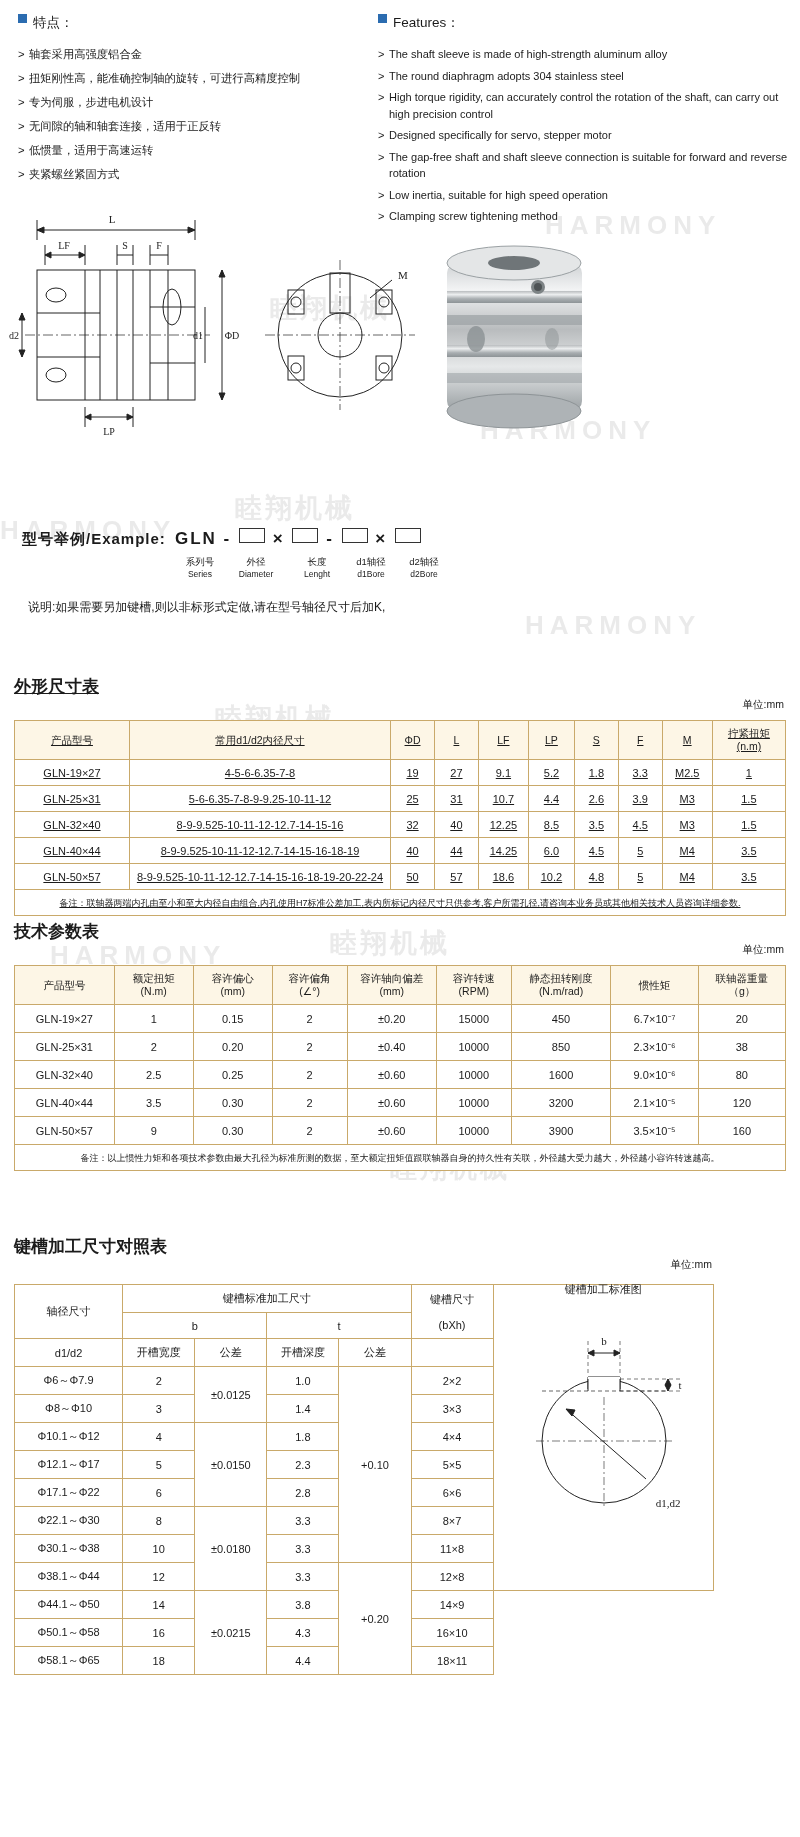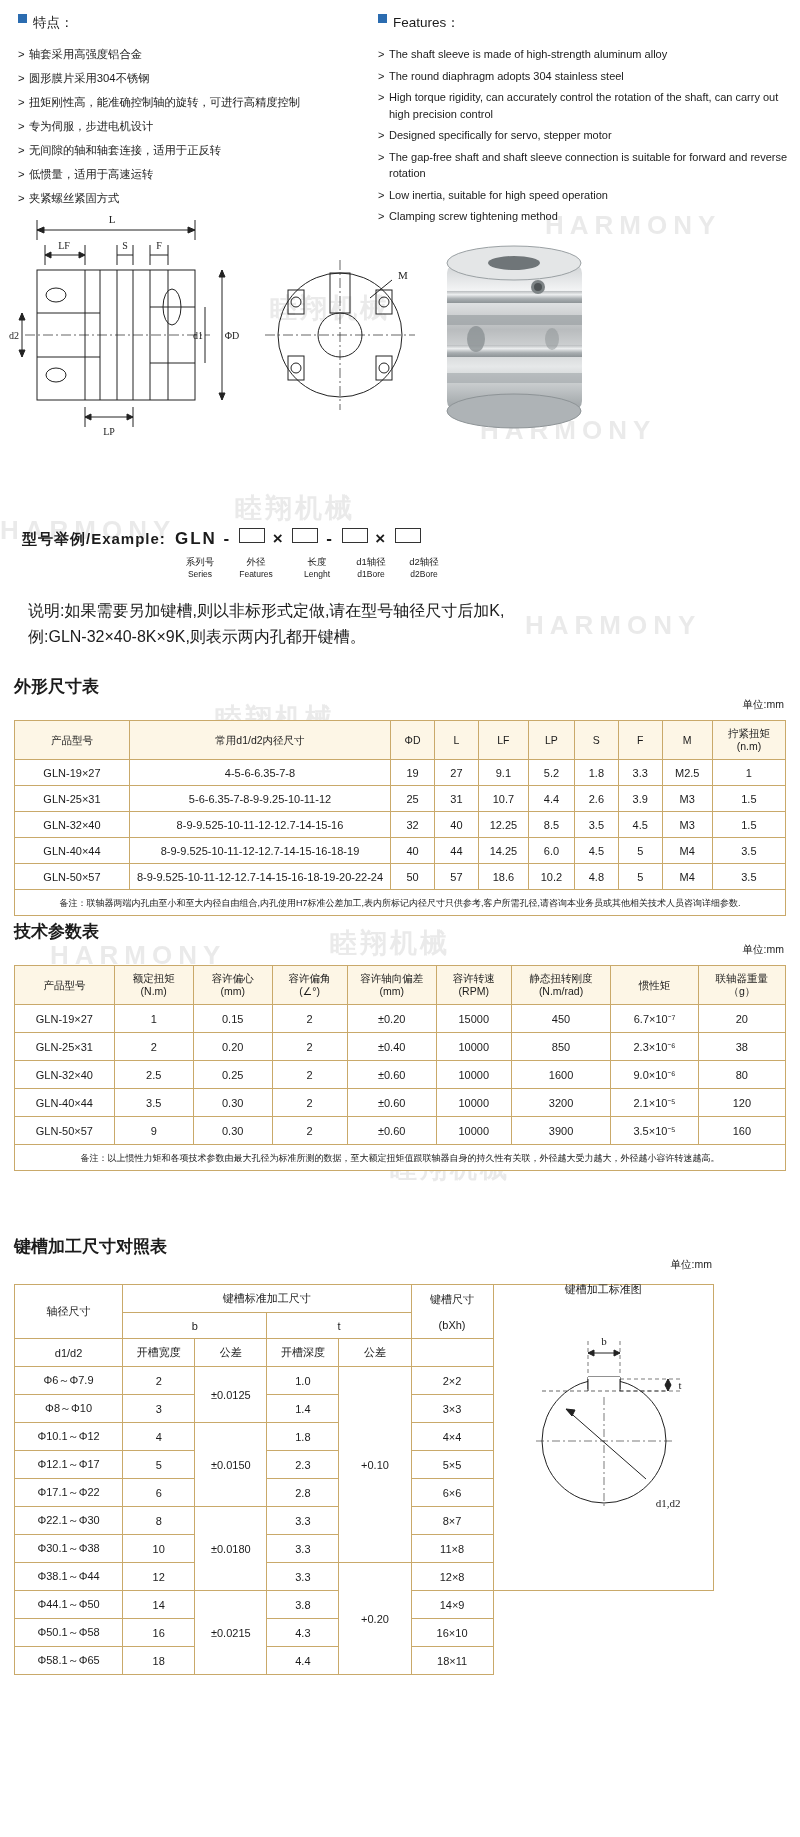--- a/index.html
+++ b/index.html
@@ -47,35 +47,35 @@
 
   
   .example { position: absolute; top: 520px; left: 0; width: 800px; height: 140px; }
   .ex-title { position:absolute; left: 22px; top: 10px; font-size: 15px; font-weight: bold; letter-spacing: 1px; }
   .ex-code { position:absolute; left: 175px; top: 8px; font-size: 17px; letter-spacing: 2px; font-weight: bold; }
   .ex-box { display:inline-block; width: 26px; height: 15px; border: 1px solid #333; margin: 0 1px; vertical-align: 1px; }
   .ex-labels { position:absolute; left: 185px; top: 36px; width: 330px; font-size: 9px; }
   .ex-lab { position:absolute; text-align:center; }
   .ex-lab .cn { font-size: 9.5px; display:block; }
   .ex-lab .en { font-size: 8.5px; display:block; }
-  .ex-note { position:absolute; left: 28px; top: 78px; font-size: 16px; line-height: 1.65; }
+  .ex-note { position:absolute; left: 28px; top: 78px; font-size: 12px; line-height: 1.65; text-align: center; }
 
   
   .section-title { font-size: 17px; font-weight: bold; }
   .unit { font-size: 10.5px; text-align: left; }
 
   table.grid { border-collapse: collapse; width: 100%; font-size: 11px; }
   table.grid td, table.grid th {
     border: 1px solid #c9a96a; text-align: center; padding: 6px 2px; font-weight: normal;
   }
   table.grid thead td, table.grid thead th { background: #fdf6e6; font-size: 10.5px; line-height: 1.25; }
   table.grid tbody td { background: #ffffff; height: 26px; }
   td.note { text-align: left; font-size: 9px; padding: 4px 6px; line-height: 1.35; background:#fff; }
 
-  .s1 { position: absolute; top: 675px; left: 14px; width: 772px; }
+  .s1 { position: absolute; top: 675px; left: 14px; width: 772px; text-decoration: underline; }
   .s2 { position: absolute; top: 920px; left: 14px; width: 772px; }
   .s3 { position: absolute; top: 1235px; left: 14px; width: 700px; }
   .tbl-wrap { margin-top: 6px; }
   .unit-row { position: relative; height: 16px; }
   .unit-row .unit { position:absolute; right: 2px; top: 0; }
 
   .keyway-fig { position: relative; width: 100%; height: 100%; }
 </style>
 </head>
 <body>
@@ -93,21 +93,20 @@
 <div class="wm wm-c" style="top:1310px; left:80px;">睦翔机械</div>
 
 <div class="features">
   <div class="feat-col cn">
     <div class="feat-title">
       <span class="sq"></span>
       <span>特点：</span>
     </div>
     <ul class="feat-list">
       <li>轴套采用高强度铝合金</li>
-      <li>圆形膜片采用304不锈钢</li>
       <li>扭矩刚性高，能准确控制轴的旋转，可进行高精度控制</li>
       <li>专为伺服，步进电机设计</li>
       <li>无间隙的轴和轴套连接，适用于正反转</li>
       <li>低惯量，适用于高速运转</li>
       <li>夹紧螺丝紧固方式</li>
     </ul>
   </div>
   <div class="feat-col en">
     <div class="feat-title">
       <span class="sq"></span>
@@ -256,38 +255,37 @@
     <span>×</span>
     <span class="ex-box"></span>
   </div>
   <div class="ex-labels">
     <div class="ex-lab" style="left:-8px; top:0; width:46px;">
       <span class="cn">系列号</span>
       <span class="en">Series</span>
     </div>
     <div class="ex-lab" style="left:38px; top:0; width:66px;">
       <span class="cn">外径</span>
-      <span class="en">Features</span>
+      <span class="en">Diameter</span>
     </div>
     <div class="ex-lab" style="left:106px; top:0; width:52px;">
       <span class="cn">长度</span>
       <span class="en">Lenght</span>
     </div>
     <div class="ex-lab" style="left:160px; top:0; width:52px;">
       <span class="cn">d1轴径</span>
       <span class="en">d1Bore</span>
     </div>
     <div class="ex-lab" style="left:213px; top:0; width:52px;">
       <span class="cn">d2轴径</span>
       <span class="en">d2Bore</span>
     </div>
   </div>
   <div class="ex-note">
     <div>说明:如果需要另加键槽,则以非标形式定做,请在型号轴径尺寸后加K,</div>
-    <div>例:GLN-32×40-8K×9K,则表示两内孔都开键槽。</div>
   </div>
 </div>
 
 <div class="s1">
   <div class="section-title">外形尺寸表</div>
   <div class="unit-row">
       <div class="unit">单位:mm</div>
     </div>
   <div class="tbl-wrap">
     <table class="grid">

